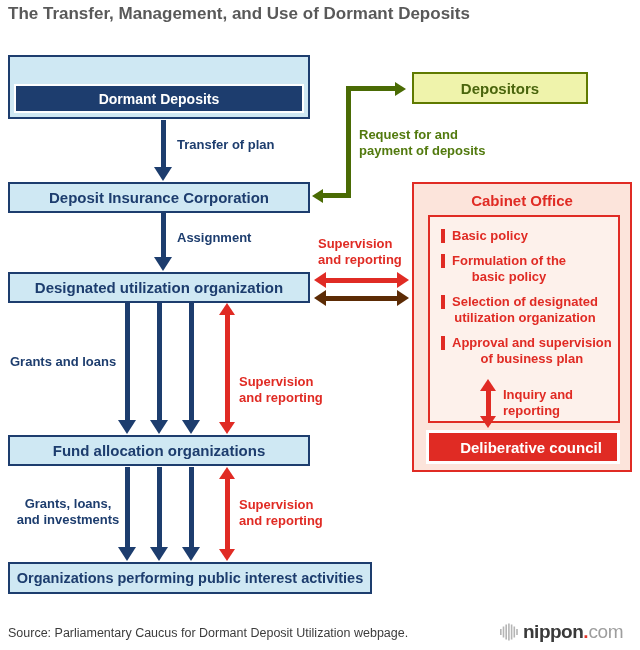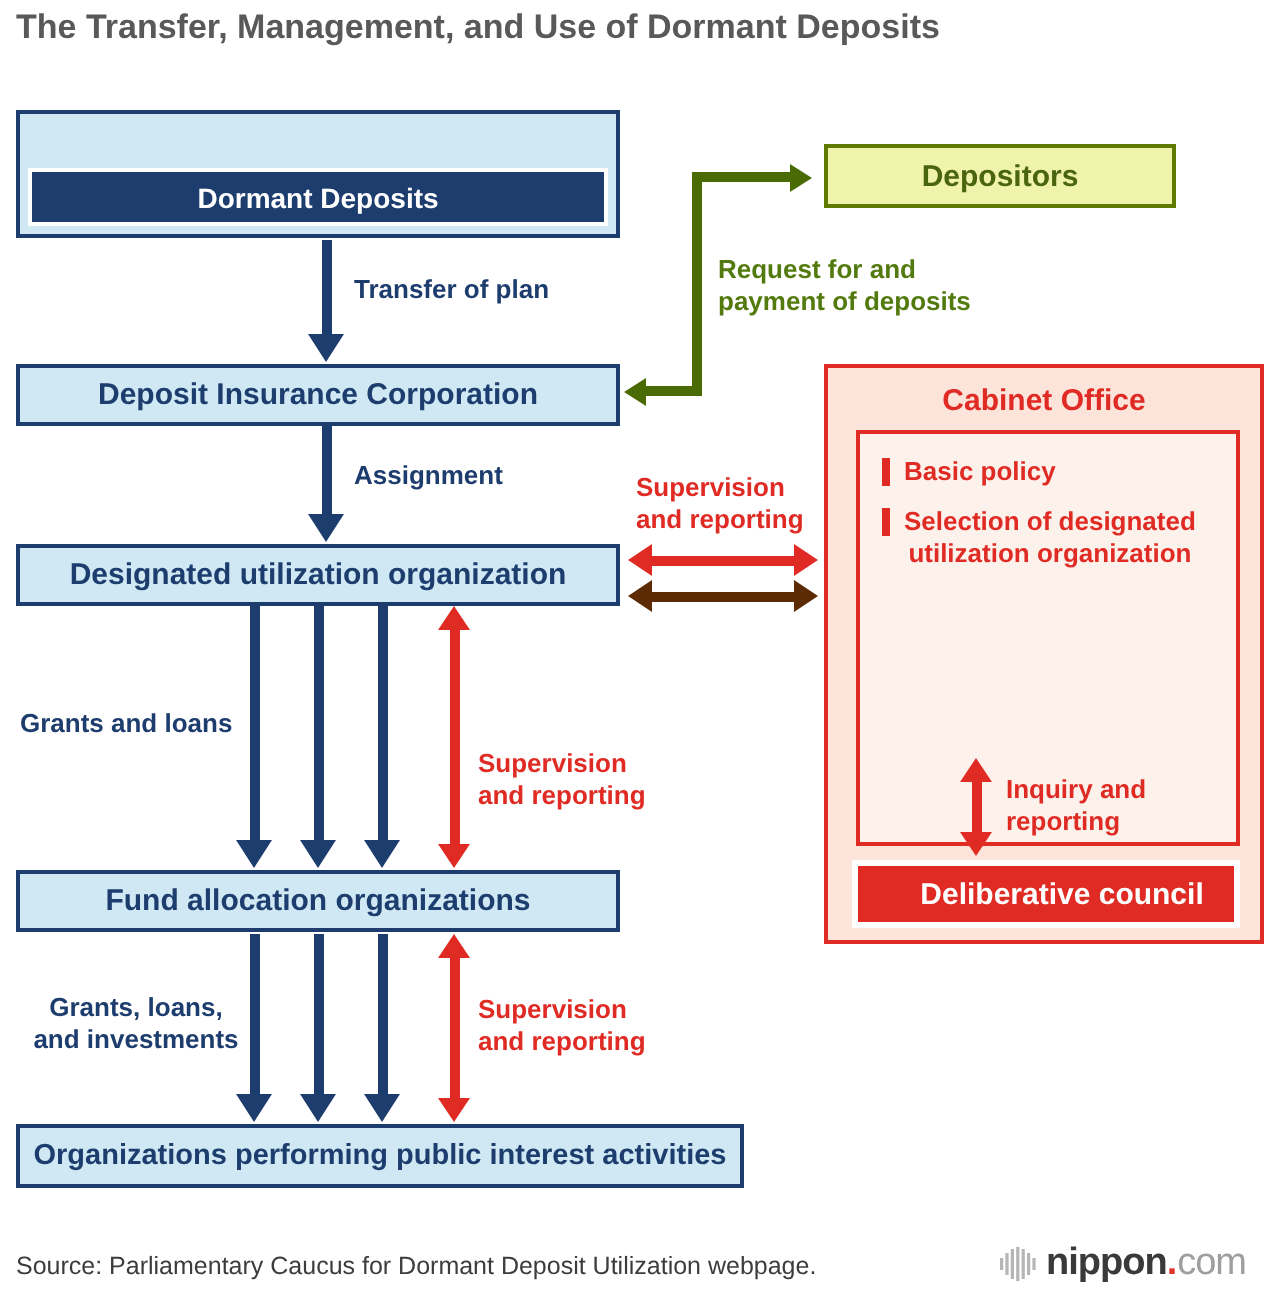--- a/index.html
+++ b/index.html
@@ -198,22 +198,32 @@
 
   <div class="box box-cab" style="left:412px;top:182px;width:220px;height:290px;">
     <div class="cab-title">Cabinet Office</div>
     <div class="cab-inner">
       <div class="cab-item">
         <span class="cab-bar"></span>
         <span class="cab-text">Basic policy</span>
       </div>
       <div class="cab-item">
         <span class="cab-bar"></span>
+        <span class="cab-text">Formulation of the
+basic policy</span>
+      </div>
+      <div class="cab-item">
+        <span class="cab-bar"></span>
         <span class="cab-text">Selection of designated
 utilization organization</span>
+      </div>
+      <div class="cab-item">
+        <span class="cab-bar"></span>
+        <span class="cab-text">Approval and supervision
+of business plan</span>
       </div>
     </div>
   </div>
 
   <div class="vd" style="left:480px;top:379px;height:49px;">
       <span class="s"></span>
       <span class="hu"></span>
       <span class="hd"></span>
     </div>
   <div class="lbl lbl-red" style="left:503px;top:387px;">Inquiry and

